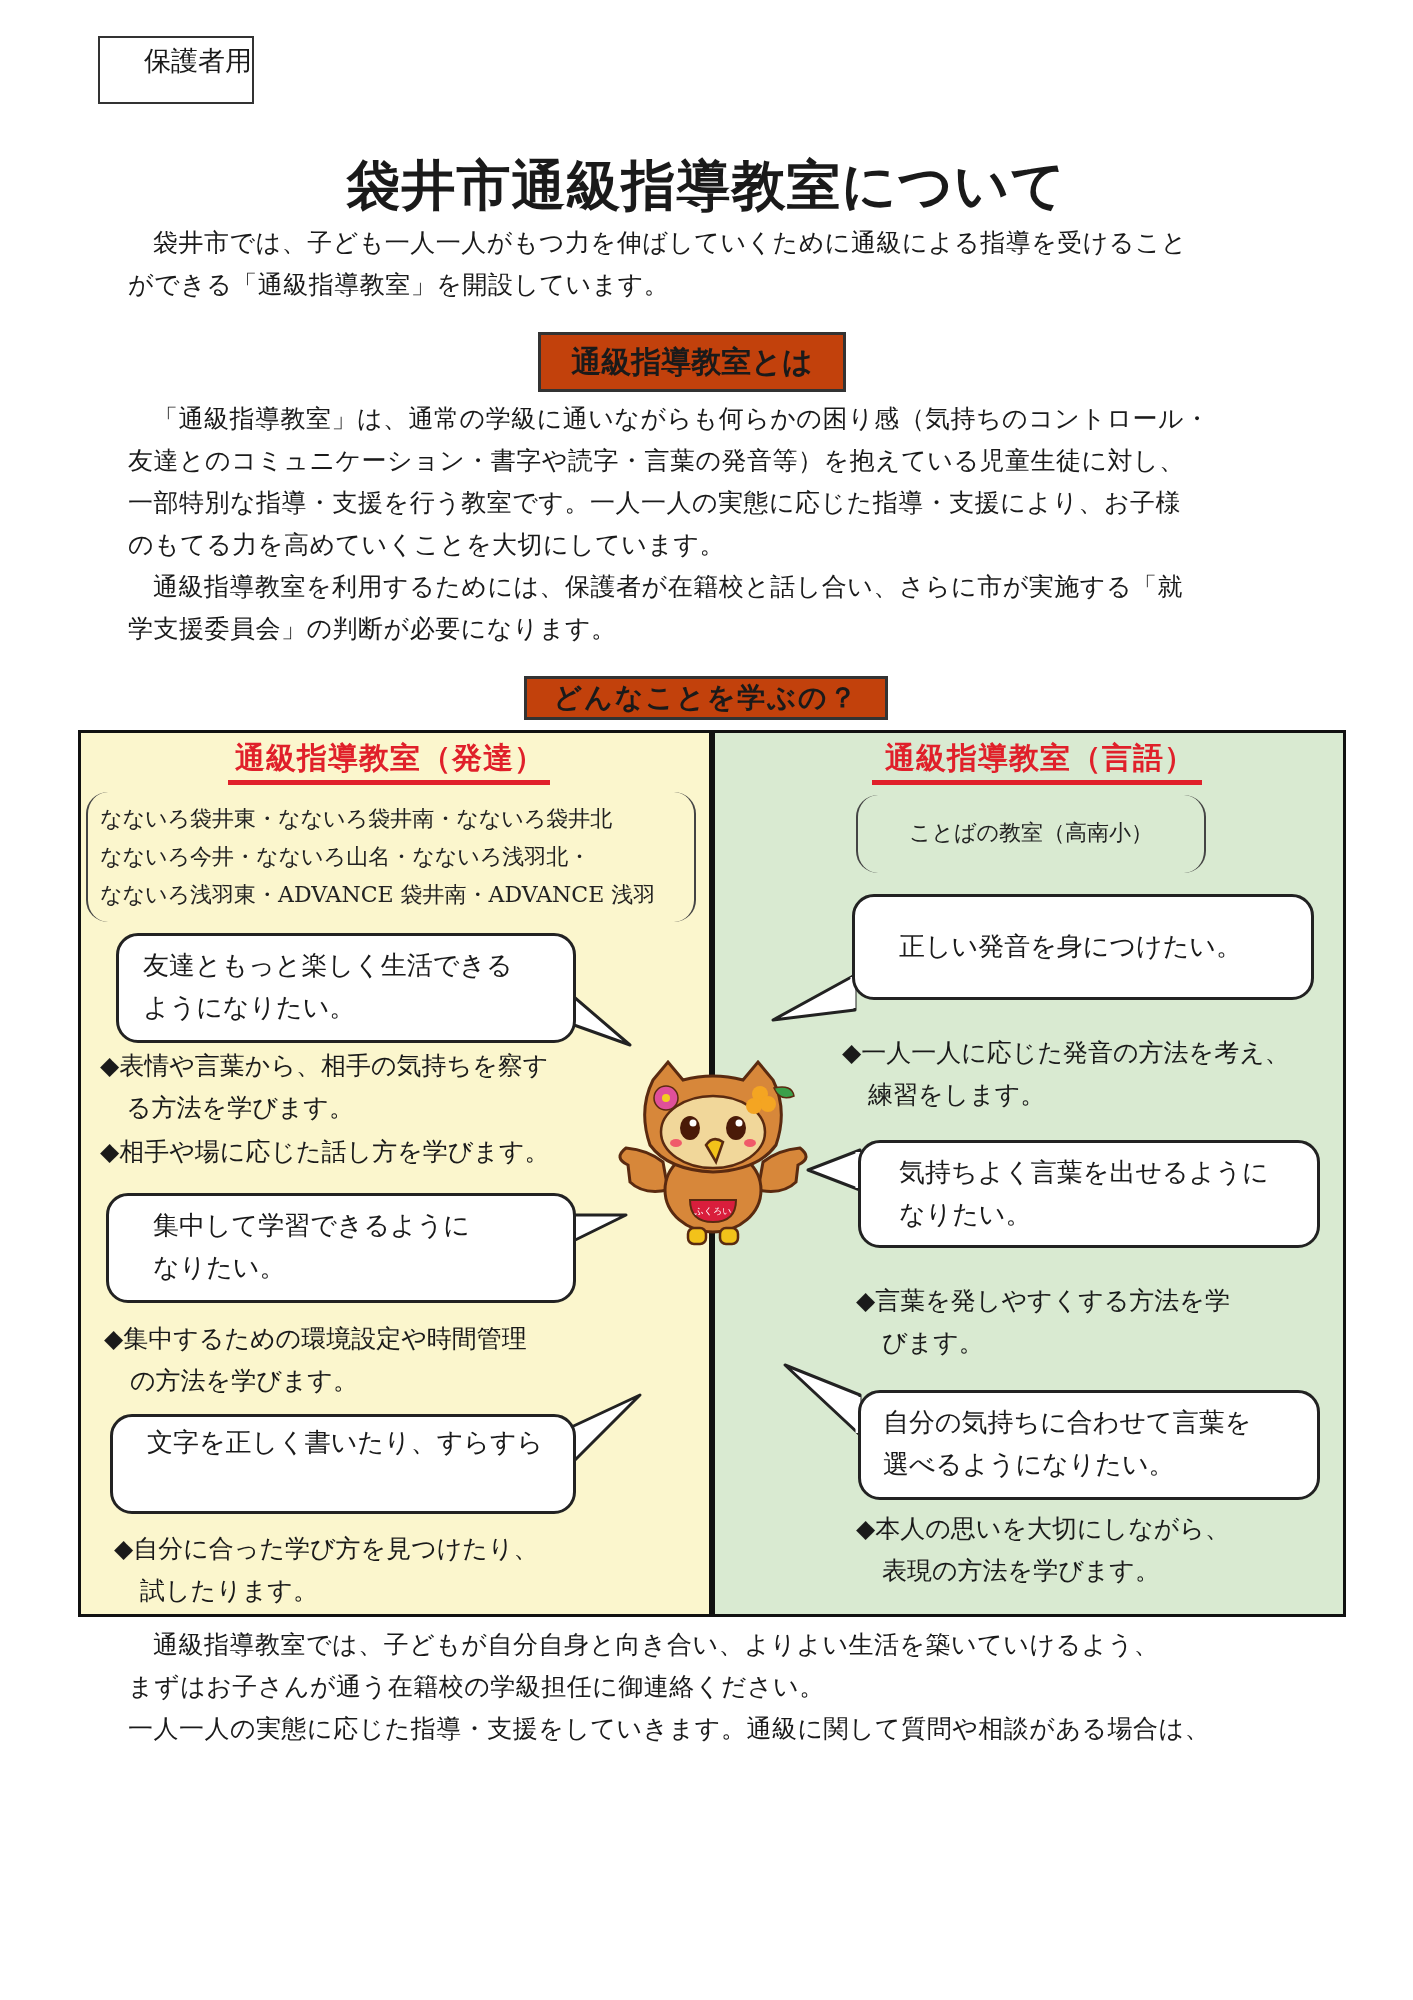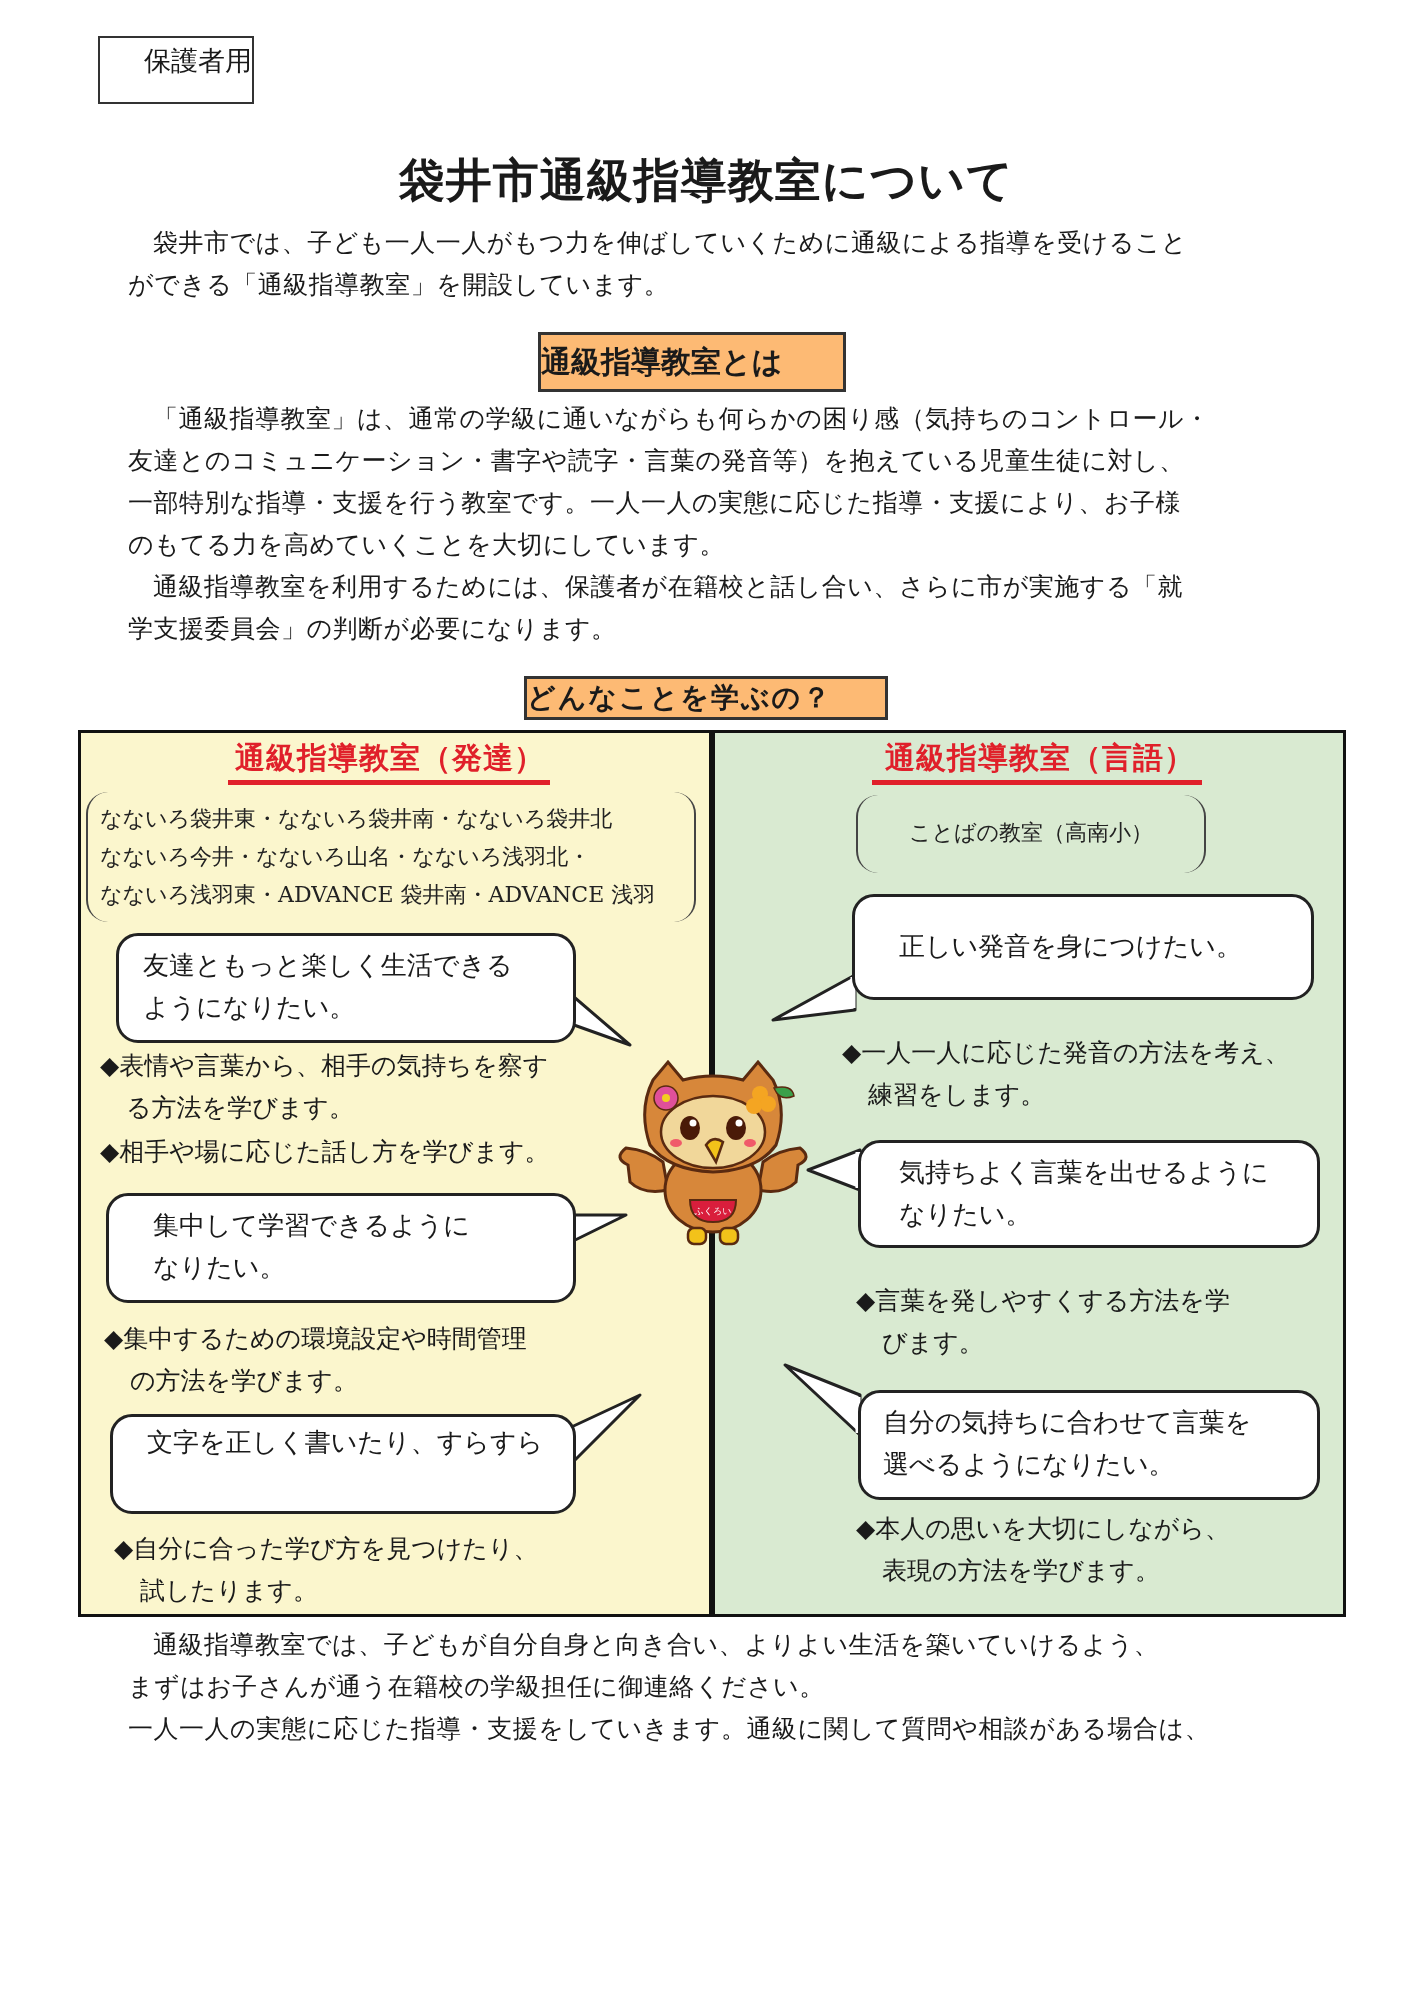--- a/index.html
+++ b/index.html
@@ -5,28 +5,28 @@
   html, body { margin:0; padding:0; background:#ffffff; }
   body { width:1413px; height:2000px; position:relative; overflow:hidden;
          font-family: "DejaVu Serif", "Liberation Serif", serif; color:#1a1a1a; }
   .abs { position:absolute; }
   .sans { font-family: "DejaVu Sans", "Liberation Sans", sans-serif; }
 
   .audience-tag { left:98px; top:36px; width:156px; height:68px; border:2px solid #333;
     box-sizing:border-box; font-size:27px; line-height:46px; text-align:right; }
 
   .title { left:0; width:1413px; top:150px; text-align:center; font-weight:bold;
-    font-size:46px; letter-spacing:1px; }
+    font-size:54px; letter-spacing:1px; }
 
   .para { font-size:25px; line-height:42px; letter-spacing:0.5px; }
   .para p { margin:0; }
   .indent { text-indent:1em; }
 
-  .boxed-heading { border:3px solid #333; box-sizing:border-box; 
-    font-weight:bold; background:#fdba74; }
+  .boxed-heading { border:3px solid #333; box-sizing:border-box; text-align:center;
+    font-weight:bold; background:#c2410c; }
   .h-about { left:538px; top:332px; width:308px; height:60px; font-size:30px; line-height:54px; }
   .h-learn { left:524px; top:676px; width:364px; height:44px; font-size:28px; line-height:38px; letter-spacing:2px; }
 
   .panel { top:730px; height:887px; border:3px solid #111; box-sizing:border-box; }
   .panel-left { left:78px; width:634px; background:#fbf6cd; }
   .panel-right { left:712px; width:634px; background:#d9ead1; }
 
   .panel-title { color:#e0202a; font-weight:bold; font-size:30px; text-align:center;
     letter-spacing:1px; }
   .panel-title-rule { height:5px; background:#e0202a; }

